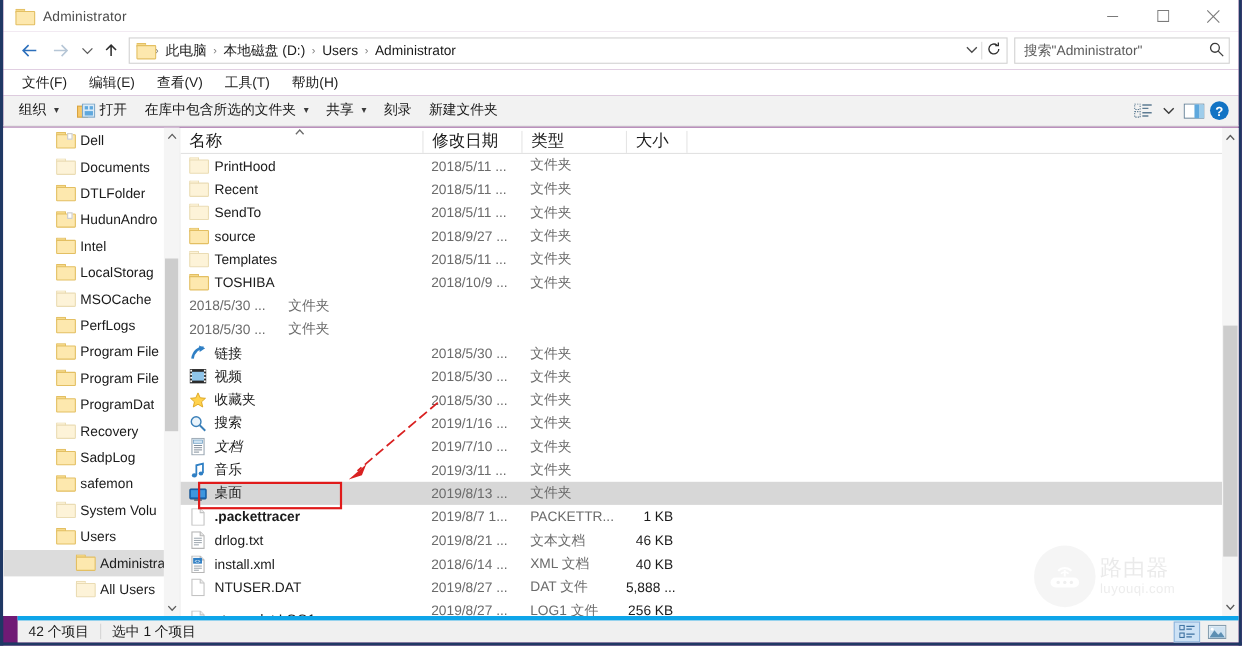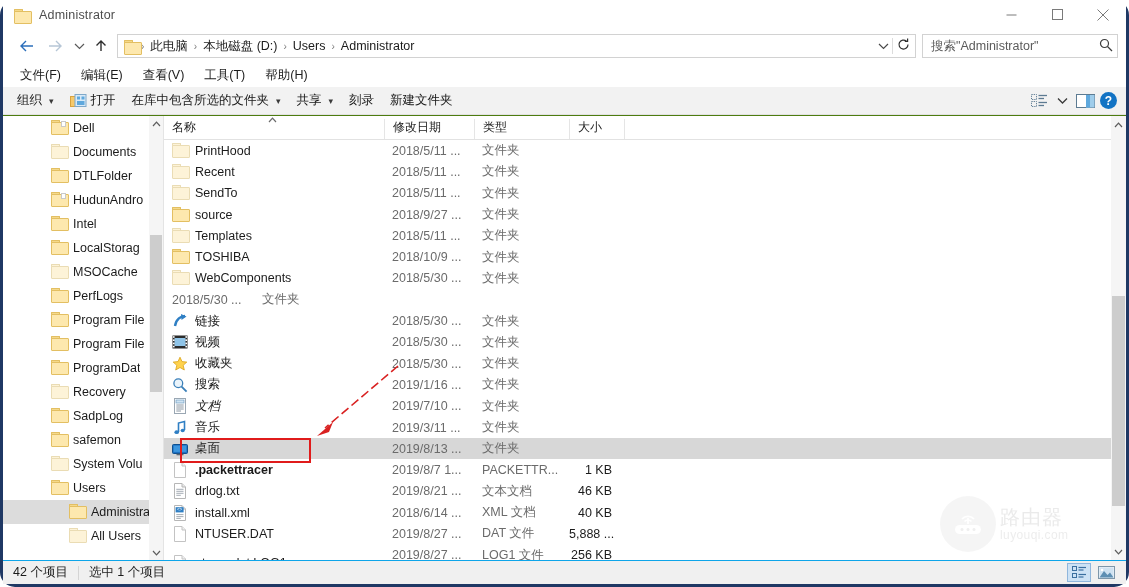--- a/index.html
+++ b/index.html
@@ -5,26 +5,25 @@
   * { box-sizing: border-box; margin: 0; padding: 0; }
   html, body {
     width: 1129px; height: 587px;
     font-family: "Liberation Sans", "DejaVu Sans", sans-serif;
     background: #ffffff;
     overflow: hidden;
   }
   #app {
     position: relative;
     width: 1129px; height: 587px;
-    background: #4d7c0f;
+    background: #701a75;
     border-left: 3px solid #1f3864;
     border-right: 3px solid #1f3864;
     border-bottom: 3px solid #1f3864;
     border-top: 0;
-    border-radius: 15px;
   }
 
   
   .titlebar {
     position: absolute; left: 0; top: 0; right: 0; height: 29px;
     background: #ffffff;
     display: flex; align-items: center;
   }
   .title-icon {
     margin-left: 11px; width: 16px; height: 14px;
@@ -167,21 +166,21 @@
   .splitter { width:1px; background:#e4e4e4; }
 
   
   .listpane { flex:1; position:relative; overflow:hidden; }
   .colheader {
     position:absolute; left:0; top:0; right:15px; height:24px;
     background:#ffffff; border-bottom:1px solid #e2e2e2;
     display:flex; align-items:flex-end;
   }
   .col {
-    font-size:12px; color:#1b1b1b; padding:0 0 4px 8px;
+    font-size:15px; color:#1b1b1b; padding:0 0 4px 8px;
     border-left:1px solid #e5e5e5; height:20px; position:relative;
   }
   .col:first-child { border-left:0; }
   .sort-chevron {
     position:absolute; top:-4px; left:104px; color:#6b6b6b; font-size:9px;
   }
 
   .rows { position:absolute; left:0; top:24px; right:15px; bottom:0; }
   .row {
     height:21.3px; display:flex; align-items:center;
@@ -195,22 +194,22 @@
   .cell-size { color:#1b1b1b; text-align:right; padding-right:12px; }
 
   .list-scroll {
     position:absolute; right:0; top:0; width:15px; bottom:0; background:#f5f5f5;
   }
   .list-scroll .scroll-arrow { width:15px; height:17px; }
   .list-scroll .scroll-thumb { width:13px; }
 
   
   .statusbar {
-    position:absolute; left:0; right:0; bottom:0; height:24px;
-    background:#f0f0f0; border-top:1px solid #0ea5e9;
+    position:absolute; left:13px; right:0; bottom:0; height:24px;
+    background:#f0f0f0; border-top:4px solid #0ea5e9;
     display:flex; align-items:center;text-align:center;
   }
   .status-text { font-size:12.5px; color:#1b1b1b; margin-left:10px; }
   .status-sep { width:1px; height:14px; background:#d4d4d4; margin:0 10px; }
   .status-right { margin-left:auto; display:flex; align-items:center; gap:3px; padding-right:8px; }
   .viewtoggle {
     width:24px; height:19px; display:flex; align-items:center; justify-content:center;
   }
   .viewtoggle.active { background:#cde2f5; border:1px solid #8fb6dc; }
 
@@ -553,24 +552,20 @@
           <div class="row">
             <div class="cell-name" style="width:220px;">
               <span class="ico"><span class="folder-glyph"></span></span>
               <span class="nm">TOSHIBA</span>
             </div>
             <div class="cell-date" style="width:90px;">2018/10/9 ...</div>
             <div class="cell-type" style="width:95px;">文件夹</div>
             <div class="cell-size" style="width:55px;"></div>
           </div>
           <div class="row">
-            <div class="cell-name" style="width:220px;">
-              <span class="ico"><span class="folder-glyph pale"></span></span>
-              <span class="nm">WebComponents</span>
-            </div>
             <div class="cell-date" style="width:90px;">2018/5/30 ...</div>
             <div class="cell-type" style="width:95px;">文件夹</div>
             <div class="cell-size" style="width:55px;"></div>
           </div>
           <div class="row">
             <div class="cell-date" style="width:90px;">2018/5/30 ...</div>
             <div class="cell-type" style="width:95px;">文件夹</div>
             <div class="cell-size" style="width:55px;"></div>
           </div>
           <div class="row">

